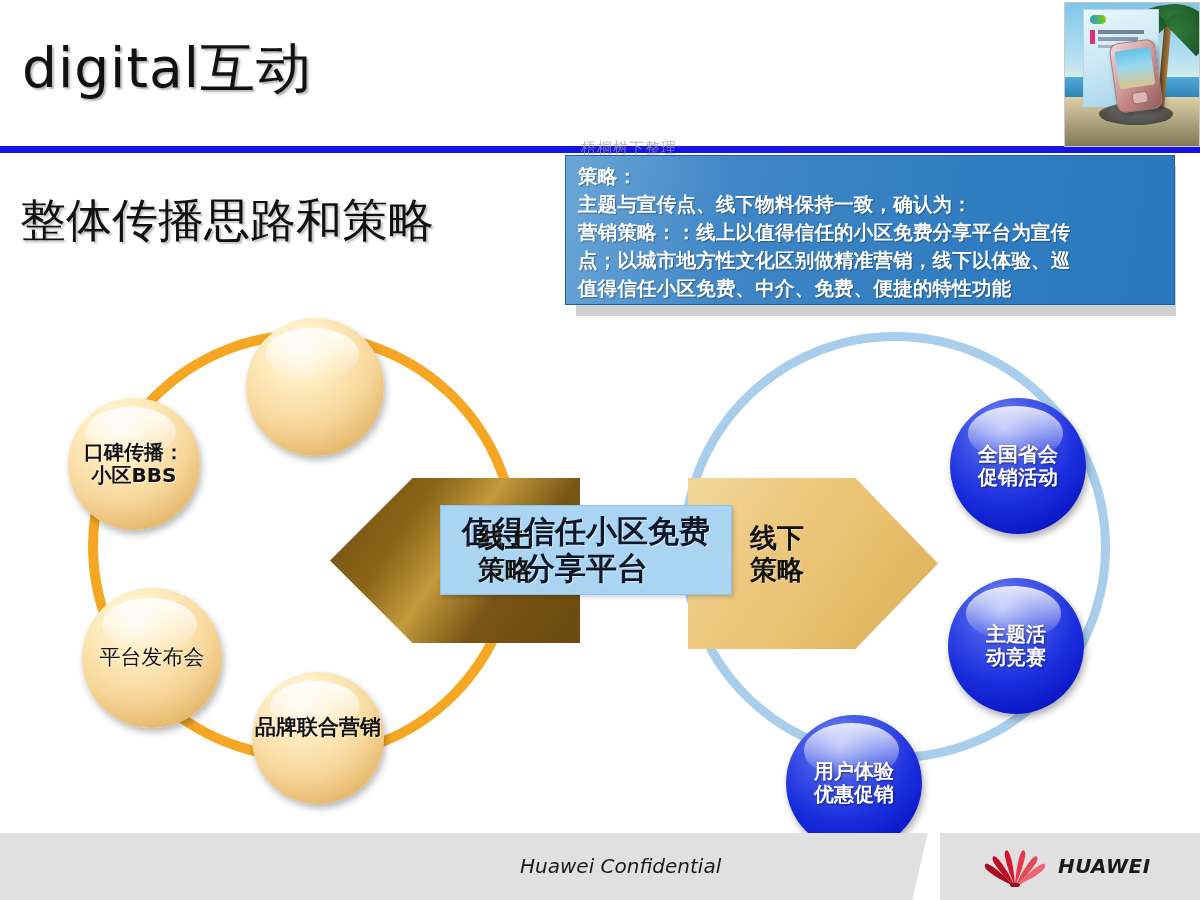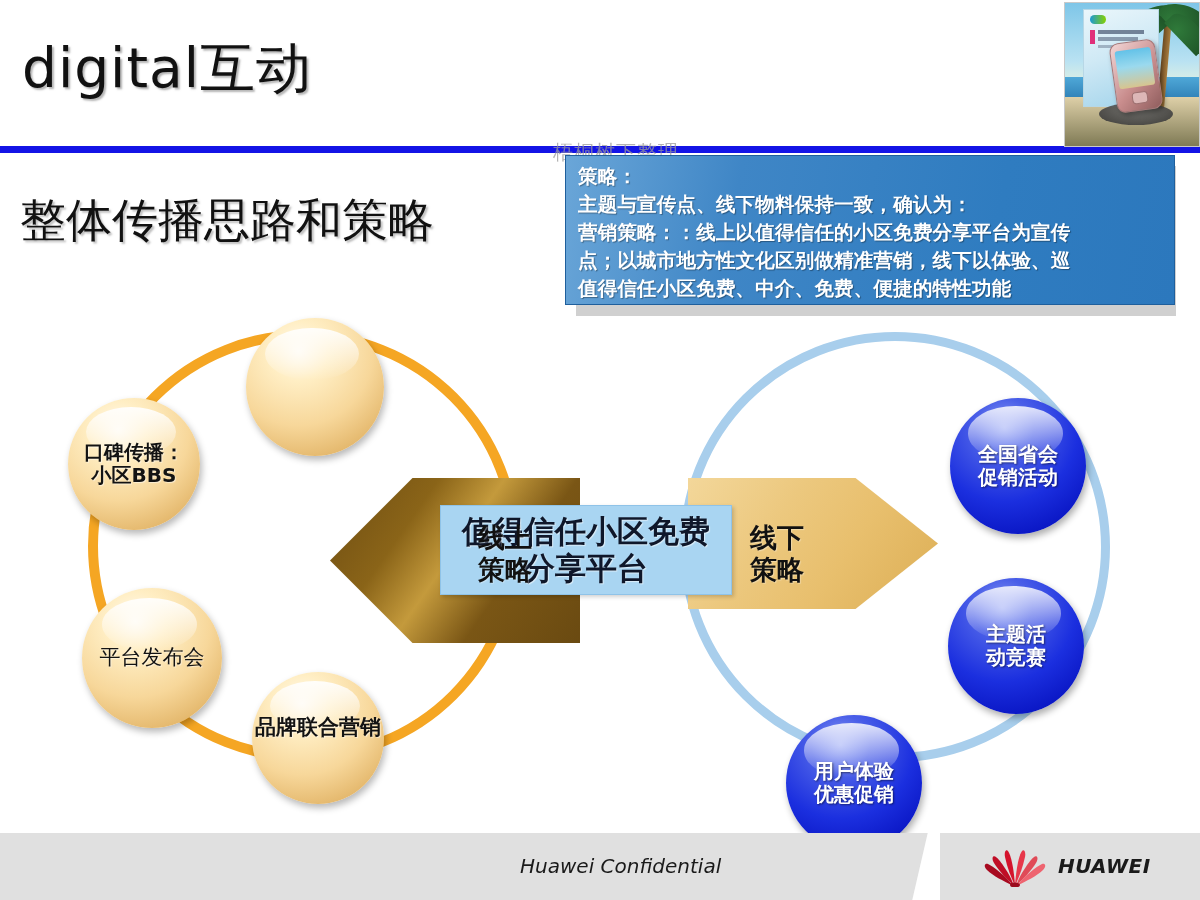--- a/index.html
+++ b/index.html
@@ -56,21 +56,21 @@
     border:1px solid #a87878;transform:rotate(-8deg);box-shadow:2px 3px 5px rgba(0,0,0,.35);}
   #thumb .phone .scr{position:absolute;left:4px;top:7px;width:36px;height:38px;border-radius:3px;
     background:linear-gradient(180deg,#63c2e8 0%,#9ad9ee 45%,#d8c48e 100%);}
   #thumb .phone .key{position:absolute;left:15px;top:50px;width:14px;height:10px;border-radius:4px;
     background:#ddb7b7;border:1px solid #9d7070;}
   #thumb .base{position:absolute;left:34px;top:100px;width:74px;height:22px;border-radius:50%;
     background:radial-gradient(ellipse at 50% 30%,#6c6c6c,#303030);opacity:.9;}
 
   
   #watermark{
-    position:absolute;left:553px;top:139px;font-size:20px;color:#9a9a9a;
+    position:absolute;left:581px;top:139px;font-size:15px;color:#9a9a9a;
     letter-spacing:1px;white-space:nowrap;opacity:.75;
   }
 
   
   #strategy-shadow{
     position:absolute;left:576px;top:166px;width:600px;height:150px;background:#c8c8c8;opacity:.85;
   }
   #strategy-box{
     position:absolute;left:565px;top:155px;width:610px;height:150px;
     background:linear-gradient(100deg,#6aa6d8 0%,#3f86c6 28%,#2f7cc0 70%,#2c78bd 100%);
@@ -137,21 +137,21 @@
     text-shadow:1px 1px 1px rgba(255,255,255,.35);}
 
   #chev-online{left:330px;top:478px;width:250px;height:165px;}
   #chev-online .shape{position:absolute;inset:0;
     background:linear-gradient(125deg,#6d4c12 0%,#8a6418 30%,#c49a3c 48%,#7a5615 68%,#6a4a11 100%);
     -webkit-clip-path:polygon(0% 50%, 33% 0%, 100% 0%, 100% 100%, 33% 100%);
     clip-path:polygon(0% 50%, 33% 0%, 100% 0%, 100% 100%, 33% 100%);
     filter:drop-shadow(5px 6px 5px rgba(0,0,0,.35));}
   #chev-online .ctxt{position:absolute;left:148px;top:44px;}
 
-  #chev-offline{left:688px;top:478px;width:250px;height:131px;}
+  #chev-offline{left:688px;top:478px;width:250px;height:171px;}
   #chev-offline .shape{position:absolute;inset:0;
     background:linear-gradient(125deg,#f3d79a 0%,#ecc87e 35%,#e8bf6d 62%,#dcae55 100%);
     -webkit-clip-path:polygon(0% 0%, 67% 0%, 100% 50%, 67% 100%, 0% 100%);
     clip-path:polygon(0% 0%, 67% 0%, 100% 50%, 67% 100%, 0% 100%);
     filter:drop-shadow(5px 6px 5px rgba(0,0,0,.32));}
   #chev-offline .ctxt{position:absolute;left:62px;top:44px;}
 
   
   #platform-label{
     position:absolute;left:440px;top:505px;width:290px;height:88px;

